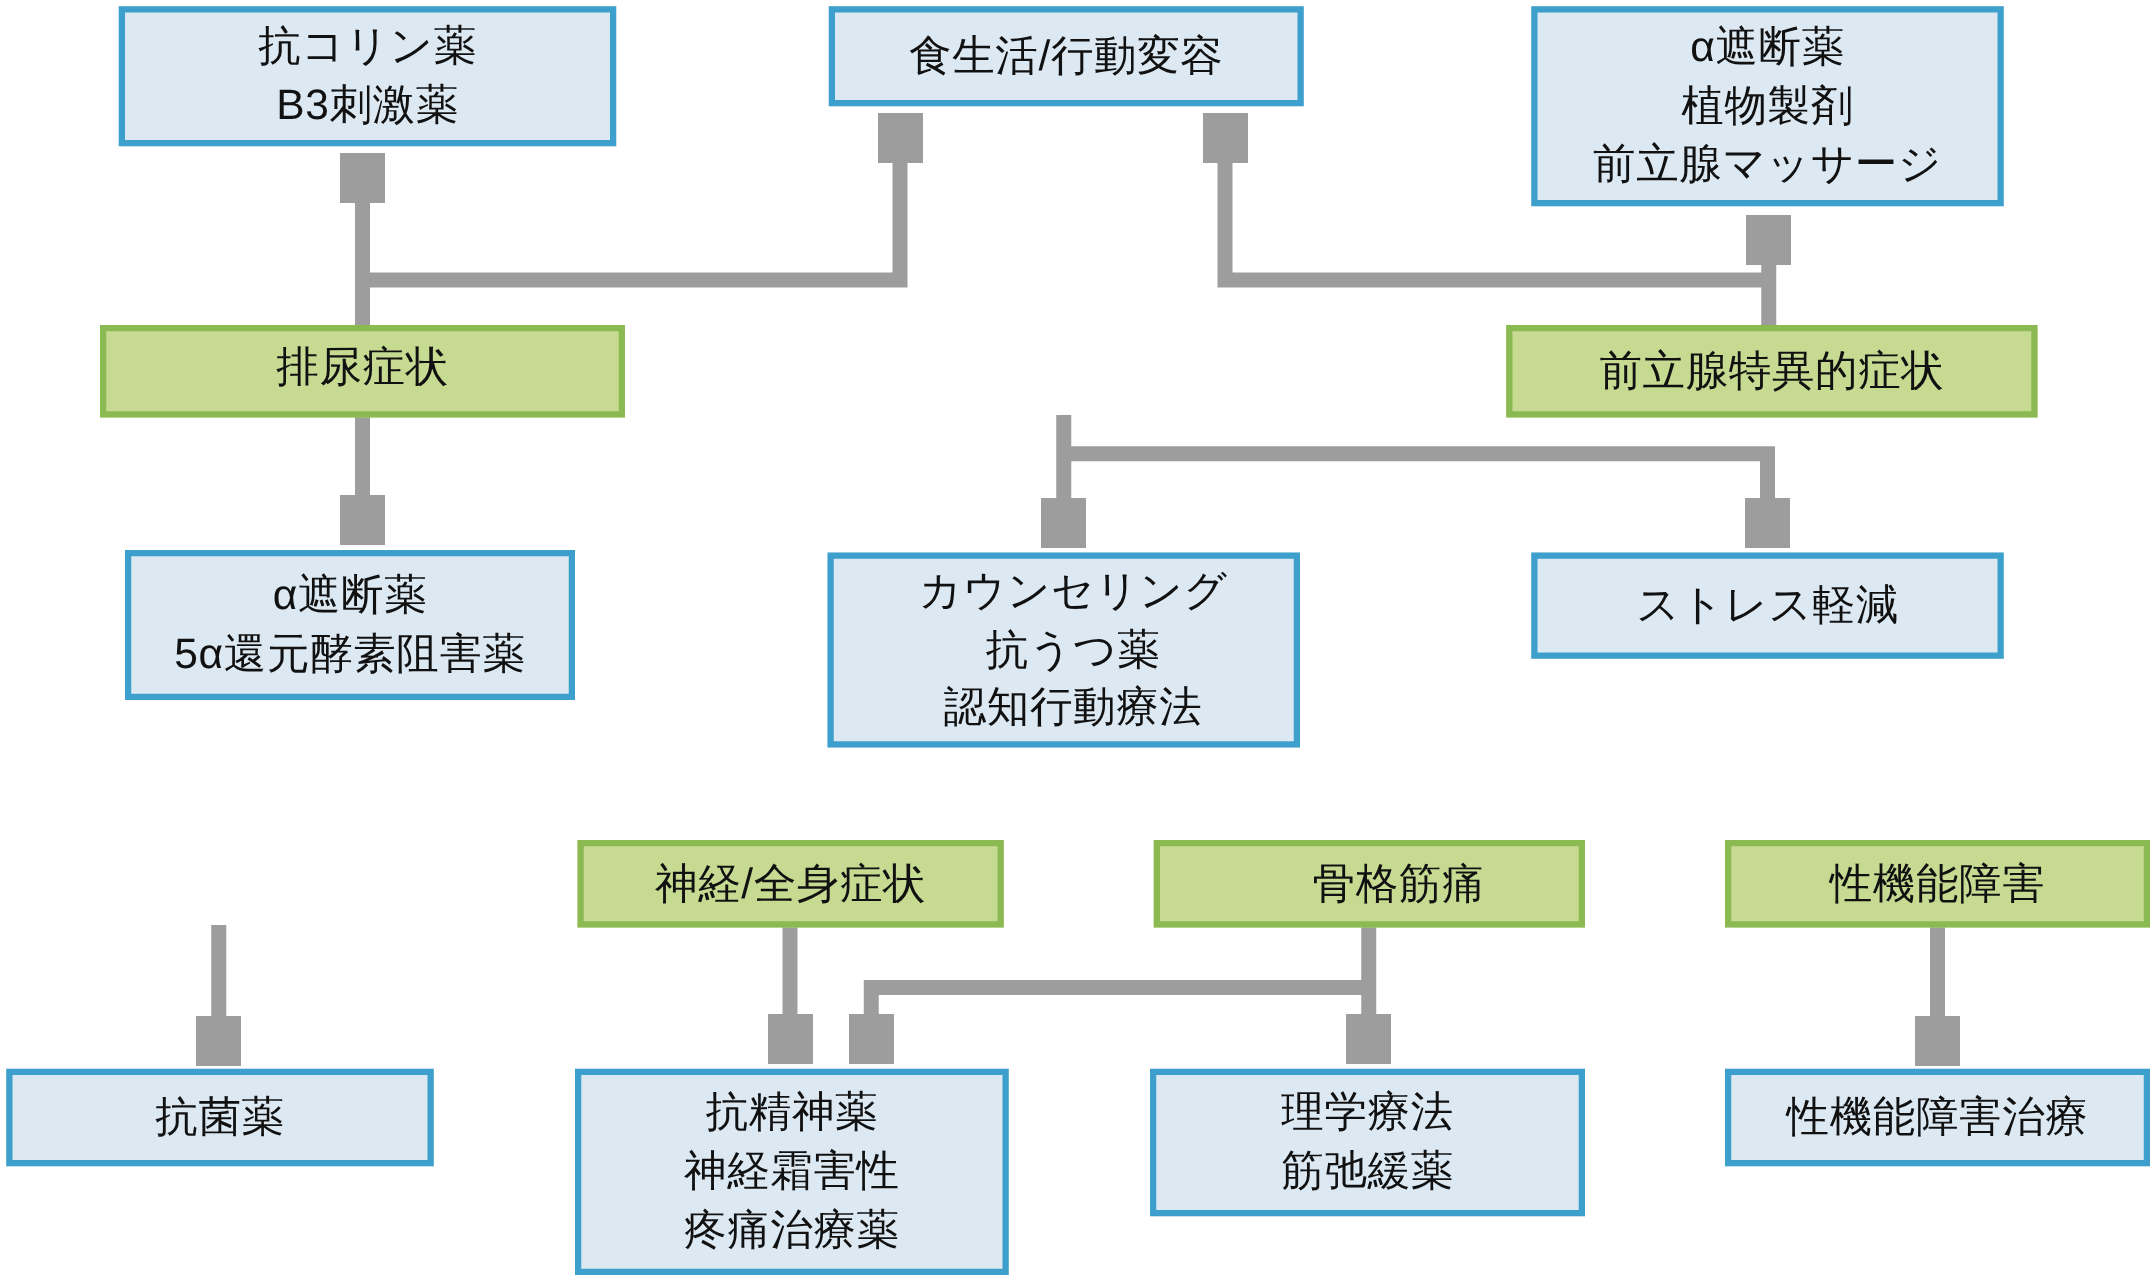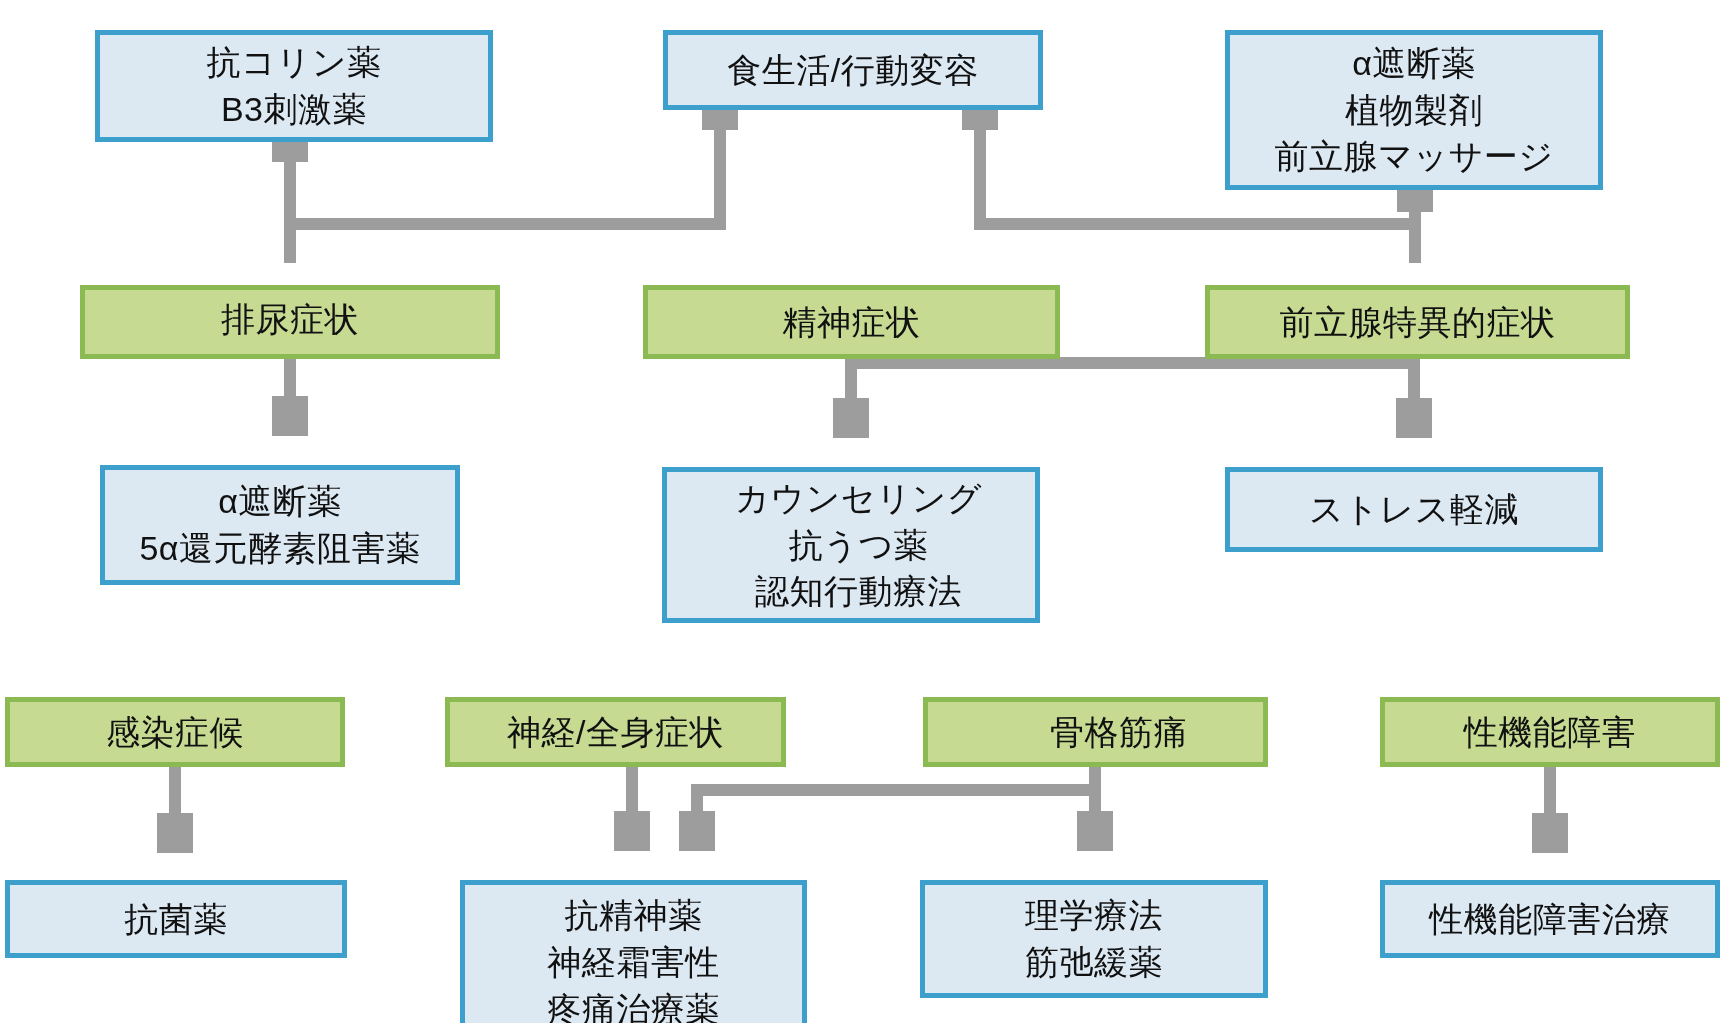--- a/index.html
+++ b/index.html
@@ -36,21 +36,20 @@
     position:absolute;
     box-sizing:border-box;
     display:flex;
     align-items:center;
     justify-content:center;
     text-align:center;
     font-size:34px;
     line-height:1.38;
     white-space:pre-line;
     letter-spacing:0.5px;
-    margin-top:25px;
   }
   .node.blue{
     background:var(--blue-fill);
     border:5px solid var(--blue-border);
   }
   .node.green{
     background:var(--green-fill);
     border:5px solid var(--green-border);
   }
   
@@ -60,21 +59,21 @@
   
   .n-d{left:80px;  top:260px; width:420px; height:74px;font-family:Liberation Mono, monospace;}
   .n-e{left:643px; top:260px; width:417px; height:74px;}
   .n-f{left:1205px;top:260px; width:425px; height:74px;text-align:right;}
   
   .n-g{left:100px; top:440px; width:360px; height:120px;}
   .n-h{left:662px; top:442px; width:378px; height:156px;padding-left:15px;}
   .n-i{left:1225px;top:442px; width:378px; height:85px;}
   
   .n-j{left:5px;   top:672px; width:340px; height:70px;}
-  .n-k{left:445px; top:672px; width:341px; height:70px;}
+  .n-k{left:462px; top:672px; width:341px; height:70px;}
   .n-l{left:923px; top:672px; width:345px; height:70px;padding-left:47px;}
   .n-m{left:1380px;top:672px; width:340px; height:70px;}
   
   .n-n{left:5px;   top:855px; width:342px; height:78px;}
   .n-o{left:460px; top:855px; width:347px; height:165px;}
   .n-p{left:920px; top:855px; width:348px; height:118px;}
   .n-q{left:1380px;top:855px; width:340px; height:78px;text-align:center;}
 </style>
 </head>
 <body>
@@ -102,31 +101,29 @@
   </svg>
 
   <div class="node blue n-a">抗コリン薬
 B3刺激薬</div>
   <div class="node blue n-b">食生活/行動変容</div>
   <div class="node blue n-c">α遮断薬
 植物製剤
 前立腺マッサージ</div>
 
   <div class="node green n-d">排尿症状</div>
-  <div class="node green n-e">精神症状</div>
   <div class="node green n-f">前立腺特異的症状</div>
 
   <div class="node blue n-g">α遮断薬
 5α還元酵素阻害薬</div>
   <div class="node blue n-h">カウンセリング
 抗うつ薬
 認知行動療法</div>
   <div class="node blue n-i">ストレス軽減</div>
 
-  <div class="node green n-j">感染症候</div>
   <div class="node green n-k">神経/全身症状</div>
   <div class="node green n-l">骨格筋痛</div>
   <div class="node green n-m">性機能障害</div>
 
   <div class="node blue n-n">抗菌薬</div>
   <div class="node blue n-o">抗精神薬
 神経霜害性
 疼痛治療薬</div>
   <div class="node blue n-p">理学療法
 筋弛緩薬</div>

